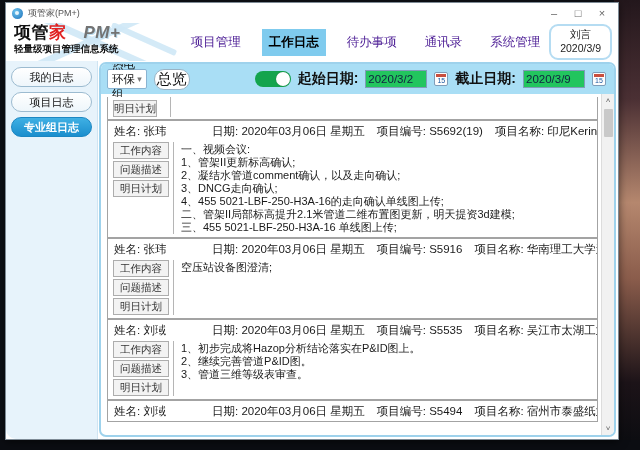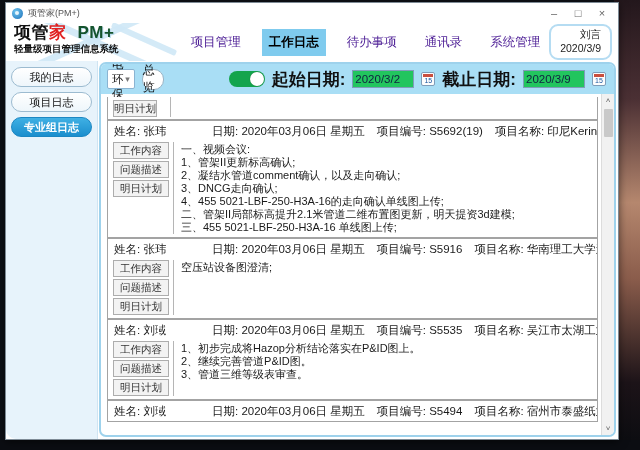--- a/index.html
+++ b/index.html
@@ -25,47 +25,47 @@
 
   
   .header { height:38px; display:flex; align-items:center; padding:0 6px 0 8px; position:relative; flex:0 0 auto; background:#fff; }
   .logo-wrap { position:relative; width:168px; height:38px; flex:0 0 auto; overflow:hidden; }
   .ribbon { position:absolute; background:#cfe8f6; opacity:.9; border-radius:2px; }
   .r1 { width:120px; height:7px; left:18px; top:14px; transform:rotate(24deg); }
   .r2 { width:120px; height:7px; left:18px; top:14px; transform:rotate(-24deg); }
   .r3 { width:70px; height:6px; left:95px; top:13px; transform:rotate(24deg); }
   .logo-line1 { position:relative; font-size:17px; font-weight:900; letter-spacing:.5px; line-height:20px; color:#111; }
   .logo-red { color:#e02222; }
-  .logo-pm { color:#14532d; margin-left:11px; text-shadow:1px 1px 0 #bcdcee; }
+  .logo-pm { color:#737373; font-style:italic; margin-left:17px; text-shadow:1px 1px 0 #bcdcee; }
   .logo-sub { position:relative; font-size:9.5px; font-weight:bold; color:#111; line-height:12px; }
   .nav { flex:1; display:flex; justify-content:center; gap:14px; align-items:center; }
   .nav-tab { font-size:12.5px; color:#4c1d95; padding:5px 7px; cursor:pointer; white-space:nowrap; }
   .nav-tab.active { background:#7fcbee; font-weight:bold; color:#000; }
   .user-badge { flex:0 0 auto; border:2px solid #b5dcf2; border-radius:9px; padding:2px 9px;
-    font-size:10.5px; color:#222; line-height:1.3; text-align:right; background:#fff; }
+    font-size:10.5px; color:#222; line-height:1.3; text-align:center; background:#fff; }
 
   
   .body { flex:1; display:flex; min-height:0; background:#fff; }
   .sidebar { width:92px; flex:0 0 auto; background:#e7f3fb; border-right:1px solid #cfe4f2;
     padding:6px 5px; display:flex; flex-direction:column; gap:5px; border-bottom-left-radius:10px; }
   .side-pill { height:20px; border:1px solid #9cbbd0; border-radius:10px; background:linear-gradient(#ffffff,#eef6fb);
     font-size:11px; color:#111; display:flex; align-items:center; justify-content:center; cursor:pointer; }
   .side-pill.active { background:linear-gradient(#3fb0e4,#1b8ecd); border-color:#1b86c2; color:#fff; font-weight:bold; }
 
   .main { flex:1; min-width:0; margin:1px 2px 2px 1px; border:2px solid #9ed2ec; border-radius:7px;
     display:flex; flex-direction:column; overflow:hidden; background:#fff; }
   .toolbar { height:30px; flex:0 0 auto; background:#a9def5; display:flex; align-items:center; gap:7px; padding:0 8px 0 6px; }
   .group-select { width:86px; height:20px; background:#fff; border:1px solid #8ab4d2; border-radius:2px;
     font-size:11.5px; color:#111; display:flex; align-items:center; padding:0 4px; cursor:pointer; }
   .group-select .caret { margin-left:auto; font-size:9px; color:#777; }
   .overview-btn { width:88px; height:21px; border:1px solid #9ab3c4; border-radius:10px; background:#fff;
-    font-size:12px; color:#111; display:flex; align-items:center; justify-content:center; cursor:pointer; }
+    font-size:15px; color:#111; display:flex; align-items:center; justify-content:center; cursor:pointer; }
   .toggle { width:36px; height:16px; border-radius:8px; background:#14a44d; position:relative; margin-left:58px; cursor:pointer; flex:0 0 auto; }
   .toggle .knob { position:absolute; right:1px; top:1px; width:14px; height:14px; border-radius:50%; background:#fff; box-shadow:0 0 1px rgba(0,0,0,.4); }
-  .date-label { font-size:17px; font-weight:bold; color:#111; white-space:nowrap; }
+  .date-label { font-size:14px; font-weight:bold; color:#111; white-space:nowrap; }
   .date-input { width:62px; height:18px; border:1px solid #7f9db9; background:#22c55e; font-size:11.5px;
     color:#102040; font-family:"Liberation Sans",sans-serif; padding:0 2px; }
   .cal-icon { width:14px; height:14px; border:1px solid #7f9db9; background:#fdfdfd; border-radius:2px;
     font-size:7px; color:#1a57a0; display:flex; align-items:flex-end; justify-content:center; line-height:8px; cursor:pointer; position:relative; flex:0 0 auto; }
   .cal-icon::before { content:""; position:absolute; top:1px; left:1px; right:1px; height:3px; background:#c94f3f; }
 
   
   .list-wrap { flex:1; min-height:0; display:flex; }
   .list { flex:1; min-width:0; padding:3px 3px 0 6px; overflow:hidden; display:flex; flex-direction:column; gap:0; }
   .entry { border:1px solid #a3a3a3; background:#fff; flex:0 0 auto; }

